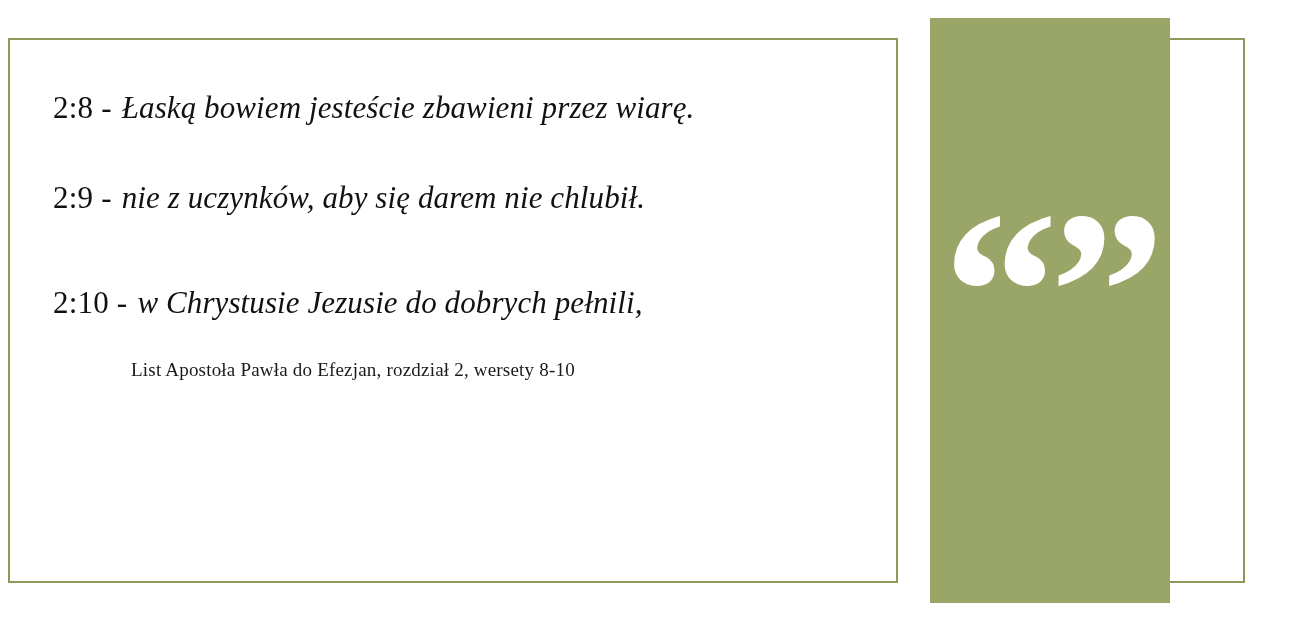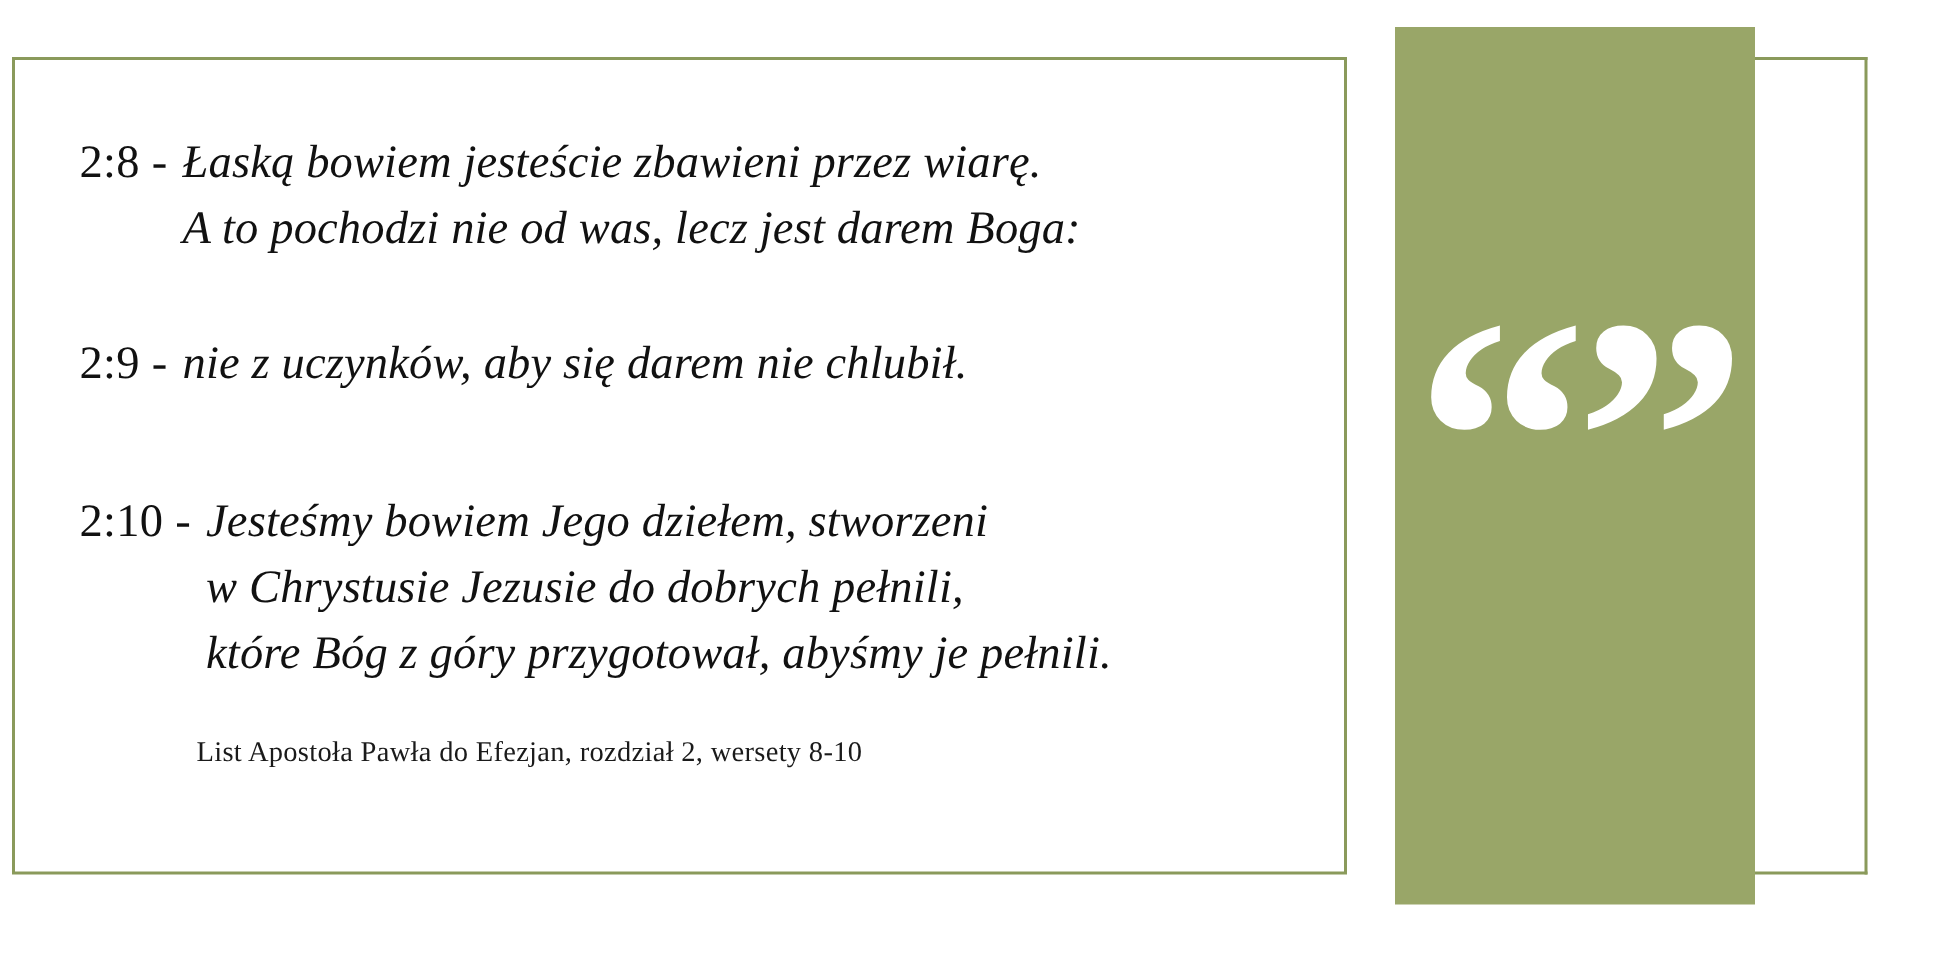--- a/index.html
+++ b/index.html
@@ -131,36 +131,33 @@
       <span>“”</span>
     </div>
   </div>
 
   <div class="verses">
 
     <div class="verse verse--v8">
       <div class="ref">2:8 -</div>
       <div class="body">
         <span class="line">Łaską bowiem jesteście zbawieni przez wiarę.</span>
-        <span class="line">A to pochodzi nie od was, lecz jest darem Boga:</span>
       </div>
     </div>
 
     <div class="verse verse--v9">
       <div class="ref">2:9 -</div>
       <div class="body">
         <span class="line">nie z uczynków, aby się darem nie chlubił.</span>
       </div>
     </div>
 
     <div class="verse verse--v10">
       <div class="ref">2:10 -</div>
       <div class="body">
-        <span class="line">Jesteśmy bowiem Jego dziełem, stworzeni</span>
         <span class="line">w Chrystusie Jezusie do dobrych pełnili,</span>
-        <span class="line">które Bóg z góry przygotował, abyśmy je pełnili.</span>
       </div>
     </div>
 
     <div class="attribution">List Apostoła Pawła do Efezjan, rozdział 2, wersety 8-10</div>
 
   </div>
 </div>
 
 </body></html>

